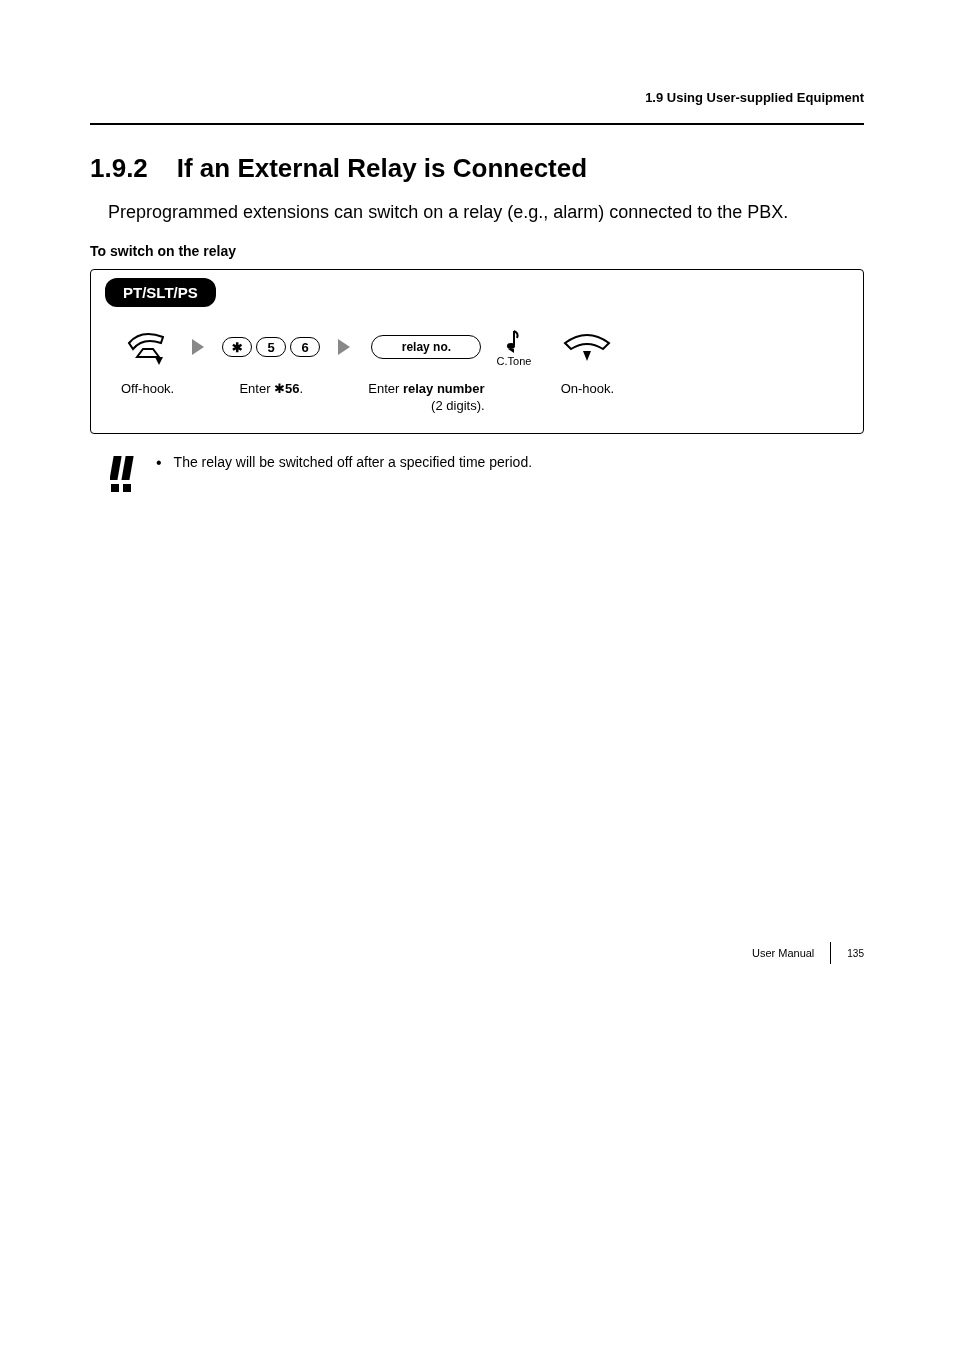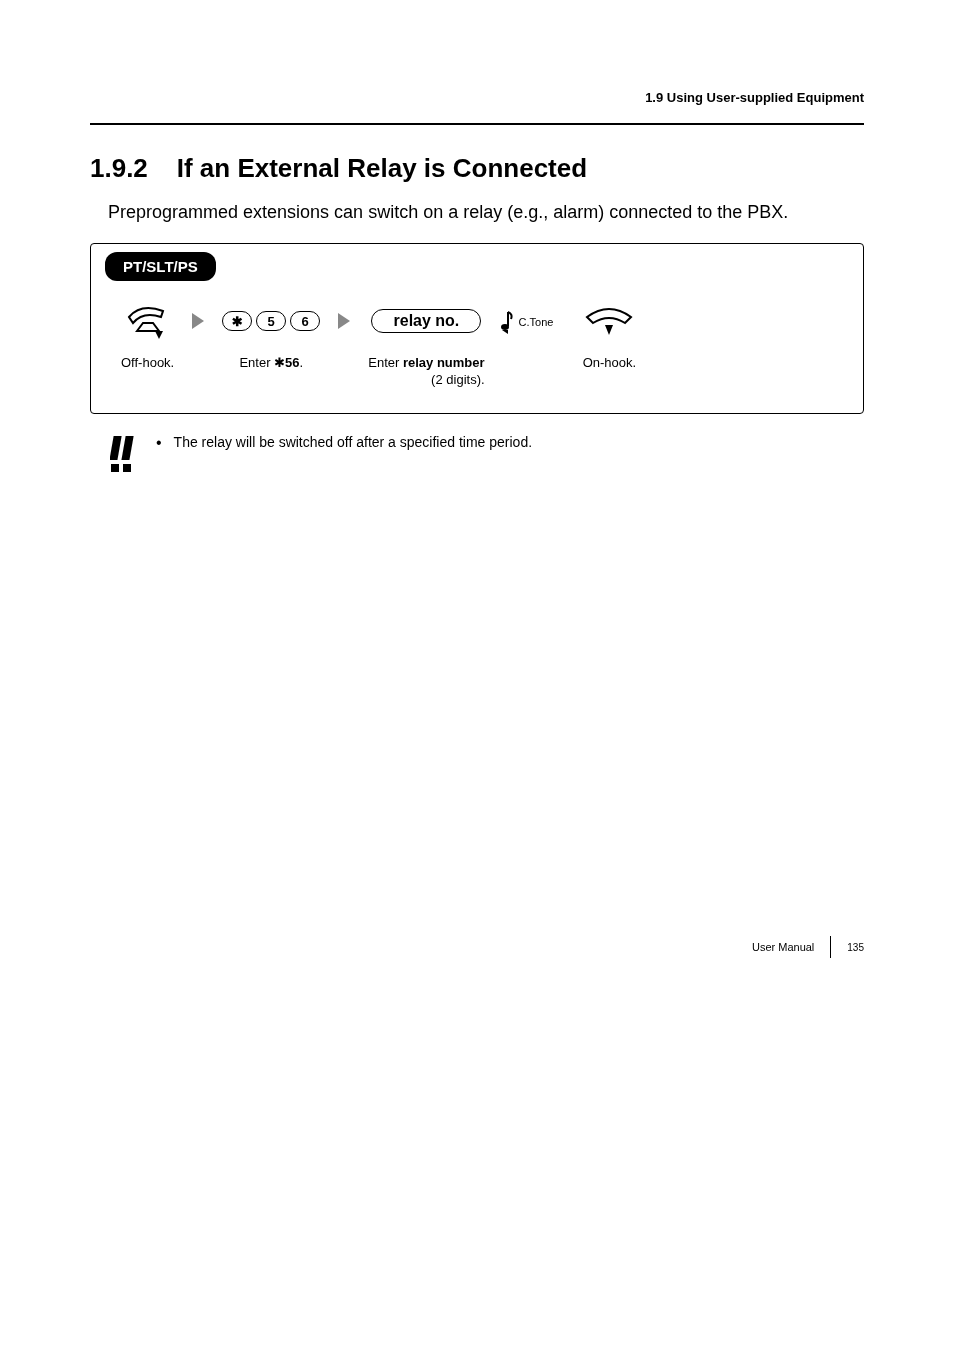--- a/index.html
+++ b/index.html
@@ -3,54 +3,55 @@
 <meta charset="utf-8">
 <style>
   * { box-sizing: border-box; margin: 0; padding: 0; }
   html, body { width: 954px; height: 1351px; background: #fff; font-family: Arial, Helvetica, sans-serif; color: #000; }
   .page { width: 954px; height: 1006px; position: relative; padding: 90px 90px 0 90px; }
   .header-line { border-top: 2px solid #000; margin-top: 18px; }
   .header-text { text-align: right; font-size: 13px; font-weight: bold; margin-bottom: 4px; }
   .section-title { font-size: 26px; font-weight: bold; margin-top: 28px; margin-bottom: 18px; }
   .intro { font-size: 18px; margin-left: 18px; margin-bottom: 20px; }
   .subheading { font-size: 14px; font-weight: bold; margin-bottom: 10px; }
-  .procedure-box { border: 1px solid #000; border-radius: 4px; padding: 12px 18px 24px 18px; position: relative; }
+  .procedure-box { border: 1px solid #000; border-radius: 4px; padding: 12px 18px 18px 18px; position: relative; }
   .device-tab { display: inline-block; background: #000; color: #fff; font-family: Arial, sans-serif; font-size: 15px; font-weight: bold; padding: 6px 18px; border-radius: 12px; margin-left: -4px; margin-top: -4px; }
   .steps-row { display: flex; align-items: flex-start; gap: 18px; margin-top: 16px; padding-left: 12px; }
   .step { display: flex; flex-direction: column; align-items: center; }
   .step-icon-area { height: 48px; display: flex; align-items: center; justify-content: center; }
   .step-label { font-size: 13px; text-align: right; margin-top: 10px; line-height: 1.3; }
   .arrow { width: 0; height: 0; border-top: 8px solid transparent; border-bottom: 8px solid transparent; border-left: 12px solid #888; align-self: flex-start; margin-top: 16px; }
   .key-group { display: flex; gap: 4px; align-items: center; }
   .key { display: inline-flex; width: 30px; height: 20px; border: 1.5px solid #000; border-radius: 10px; align-items: center; justify-content: center; font-size: 13px; font-weight: bold; background: #fff; }
-  .pill { display: inline-flex; min-width: 110px; height: 24px; border: 1.5px solid #000; border-radius: 12px; align-items: center; justify-content: center; font-size: 16px; font-weight: bold; background: #fff; padding: 0 14px; }
-  .ctone-block { display: flex; flex-direction: row; align-items: center; }
+  .pill { display: inline-flex; min-width: 110px; height: 24px; border: 1.5px solid #000; border-radius: 12px; align-items: center; justify-content: center; font-size: 12px; font-weight: bold; background: #fff; padding: 0 14px; }
+  .ctone-block { display: flex; flex-direction: column; align-items: center; }
   .ctone-label { font-size: 11px; margin-top: 2px; }
   .note-row { display: flex; align-items: flex-start; gap: 16px; margin-top: 20px; margin-left: 20px; }
   .note-text { font-size: 14px; display: flex; gap: 12px; }
   .bullet { font-size: 16px; line-height: 1; margin-top: 1px; }
-  .footer { position: absolute; bottom: 48px; right: 90px; display: flex; align-items: center; gap: 16px; font-size: 11px; }
+  .footer { position: absolute; bottom: 42px; right: 90px; display: flex; align-items: center; gap: 16px; font-size: 11px; }
   .footer-divider { width: 1px; height: 22px; background: #000; }
   .footer-page { font-size: 10px; }
   .bold { font-weight: bold; }
 </style>
 </head>
 <body>
 
 <div class="page">
   <div class="header-text">1.9 Using User-supplied Equipment</div>
   <div class="header-line"></div>
 
   <h1 class="section-title">
     <span>1.9.2</span>&nbsp;&nbsp;&nbsp;
     <span>If an External Relay is Connected</span>
   </h1>
 
   <p class="intro">Preprogrammed extensions can switch on a relay (e.g., alarm) connected to the PBX.</p>
 
+  <div class="subheading">To switch on the relay</div>
 
   <div class="procedure-box">
     <div class="device-tab">PT/SLT/PS</div>
 
     <div class="steps-row">
 
       <div class="step">
         <div class="step-icon-area">
           <svg width="50" height="40" viewBox="0 0 50 40">
             <path d="M6 16 Q18 2 40 10 L38 16 Q20 10 10 22 Z" fill="none" stroke="#000" stroke-width="2"></path>

